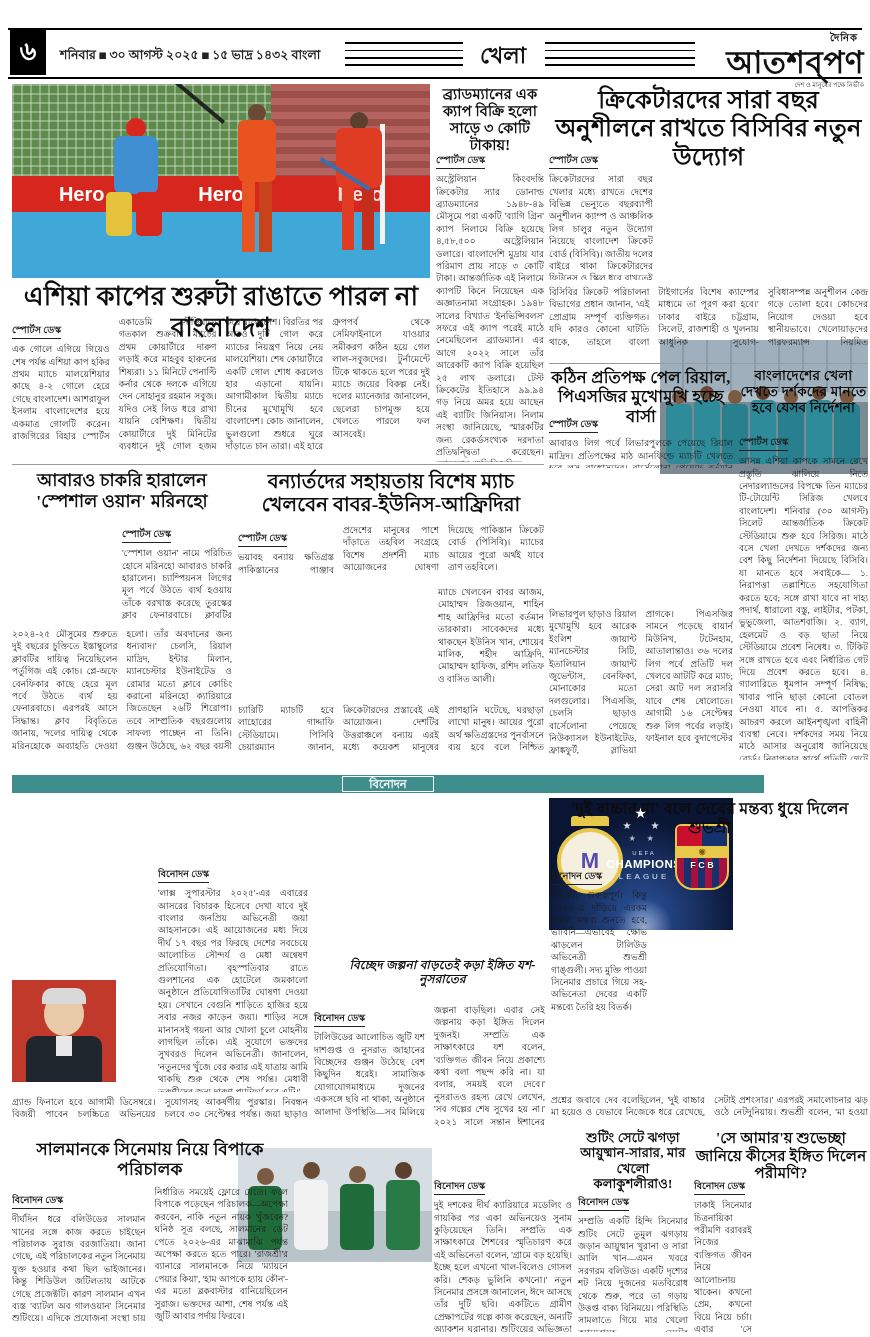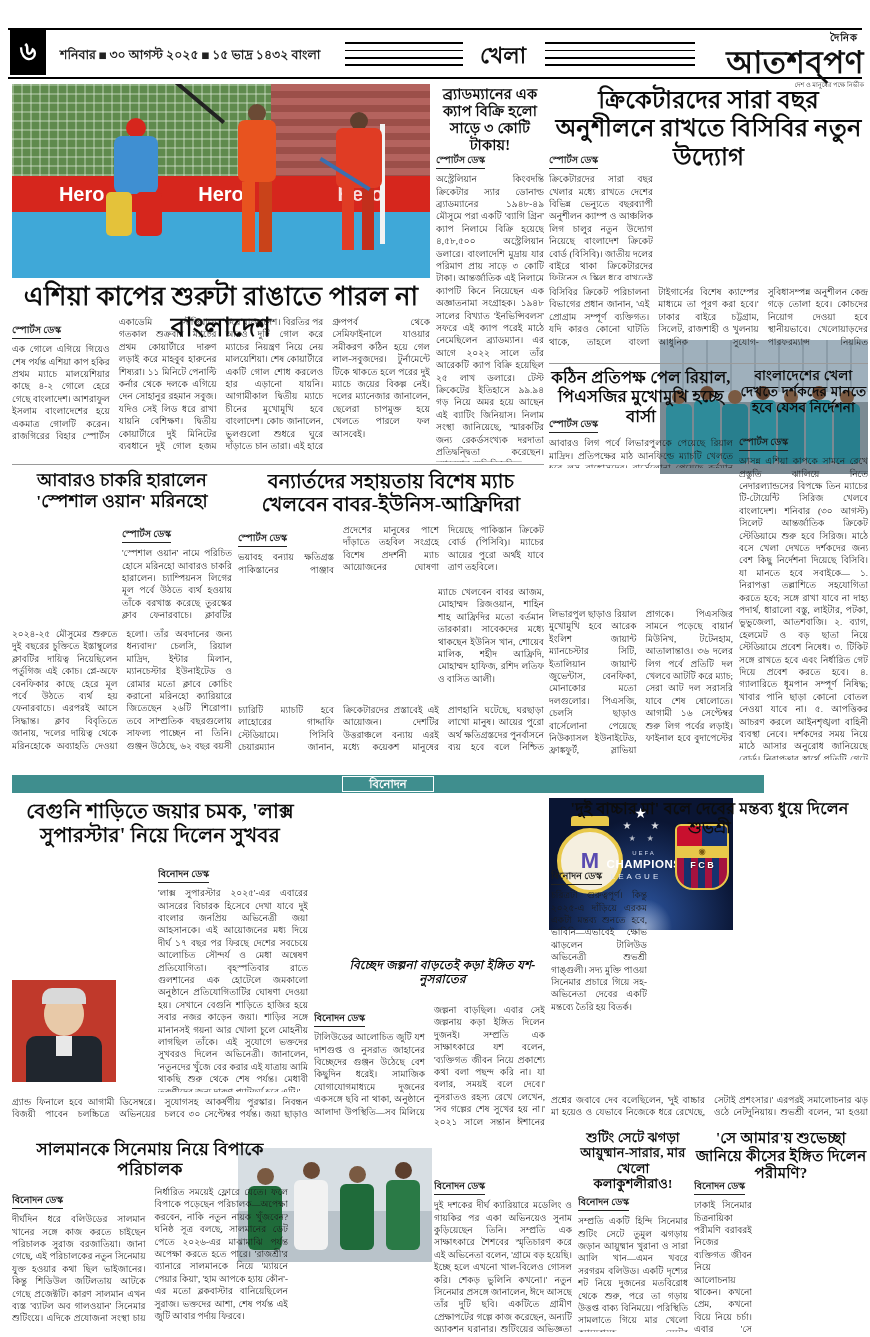--- a/index.html
+++ b/index.html
@@ -147,21 +147,21 @@
     <span class="star" style="left:74px;top:22px;font-size:10px;opacity:.85;">★</span>
     <span class="star" style="left:102px;top:22px;font-size:10px;opacity:.85;">★</span>
     <span class="star" style="left:80px;top:36px;font-size:8px;opacity:.7;">★</span>
     <span class="star" style="left:98px;top:36px;font-size:8px;opacity:.7;">★</span>
     <div class="figure" style="left:60px;top:52px;width:70px;text-align:center;color:#cdd6ea;font-size:6px;letter-spacing:2px;font-family:'Liberation Sans',sans-serif;">
       <span>UEFA</span>
     </div>
     <div class="figure" style="left:46px;top:60px;width:98px;text-align:center;color:#fff;font-weight:bold;font-size:11.5px;letter-spacing:.5px;font-family:'Liberation Sans',sans-serif;">
       <span>CHAMPIONS</span>
     </div>
-    <div class="figure" style="left:38px;top:74px;width:98px;text-align:center;color:#dfe6f5;font-size:8px;letter-spacing:3px;font-family:'Liberation Sans',sans-serif;">
+    <div class="figure" style="left:46px;top:74px;width:98px;text-align:center;color:#dfe6f5;font-size:8px;letter-spacing:3px;font-family:'Liberation Sans',sans-serif;">
       <span>LEAGUE</span>
     </div>
     <div class="figure" style="left:62px;top:96px;width:66px;height:66px;border-radius:50%;background:radial-gradient(rgba(255,255,255,.5),rgba(255,255,255,0) 60%);"></div>
 
     <div class="shield" style="left:126px;top:26px;width:50px;height:62px;border:2px solid #e8c84a;background:linear-gradient(90deg,#a5123f 0 14%,#16326e 14% 28%,#a5123f 28% 42%,#16326e 42% 56%,#a5123f 56% 70%,#16326e 70% 84%,#a5123f 84% 100%);">
       <div class="figure" style="left:0;top:0;width:100%;height:20px;background:linear-gradient(90deg,#c8102e 0 50%,#16326e 50% 100%);"></div>
       <div class="figure" style="left:0;top:20px;width:100%;height:12px;background:#e8c84a;display:flex;align-items:center;justify-content:center;">
         <span style="font-size:9px;color:#7a5a10;line-height:1;">◉</span>
       </div>
       <div class="figure" style="left:0;top:34px;width:100%;text-align:center;color:#fff;font-weight:bold;font-size:9px;font-family:'Liberation Sans',sans-serif;text-shadow:0 0 2px #000;">
@@ -222,21 +222,20 @@
   </div>
 
   <div class="abs bodytext" style="left:438px;top:586px;width:106px;height:114px;">ম্যাচে খেলবেন বাবর আজম, মোহাম্মদ রিজওয়ান, শাহিন শাহ আফ্রিদির মতো বর্তমান তারকারা। সাবেকদের মধ্যে থাকছেন ইউনিস খান, শোয়েব মালিক, শহীদ আফ্রিদি, মোহাম্মদ হাফিজ, রশিদ লতিফ ও বাসিত আলী।</div>
 
   <div class="abs bodytext col3" style="left:238px;top:704px;width:306px;height:56px;">চ্যারিটি ম্যাচটি হবে লাহোরের গাদ্দাফি স্টেডিয়ামে। পিসিবি চেয়ারম্যান জানান, ক্রিকেটারদের প্রস্তাবেই এই আয়োজন। দেশটির উত্তরাঞ্চলে বন্যায় এরই মধ্যে কয়েকশ মানুষের প্রাণহানি ঘটেছে, ঘরছাড়া লাখো মানুষ। আয়ের পুরো অর্থ ক্ষতিগ্রস্তদের পুনর্বাসনে ব্যয় হবে বলে নিশ্চিত করেছে বোর্ড। দর্শকদের টিকিট কেটে মাঠে আসার আহ্বান জানানো হয়েছে; কারণ প্রতিটি টিকিটই একেকটি সাহায্যের হাত।</div>
 
   <div class="abs entbar" style="left:12px;top:775px;width:752px;height:18px;">
     <span class="entbox">বিনোদন</span>
   </div>
 
-  <div class="abs headline" style="left:12px;top:800px;width:296px;font-size:20px;">বেগুনি শাড়িতে জয়ার চমক, 'লাক্স সুপারস্টার' নিয়ে দিলেন সুখবর</div>
 
   <div class="abs bodytext" style="left:158px;top:860px;width:150px;height:232px;">
     <span class="byline">বিনোদন ডেস্ক</span>
     <span>'লাক্স সুপারস্টার ২০২৫'-এর এবারের আসরের বিচারক হিসেবে দেখা যাবে দুই বাংলার জনপ্রিয় অভিনেত্রী জয়া আহসানকে। এই আয়োজনের মধ্য দিয়ে দীর্ঘ ১৭ বছর পর ফিরছে দেশের সবচেয়ে আলোচিত সৌন্দর্য ও মেধা অন্বেষণ প্রতিযোগিতা। বৃহস্পতিবার রাতে গুলশানের এক হোটেলে জমকালো অনুষ্ঠানে প্রতিযোগিতাটির ঘোষণা দেওয়া হয়। সেখানে বেগুনি শাড়িতে হাজির হয়ে সবার নজর কাড়েন জয়া। শাড়ির সঙ্গে মানানসই গয়না আর খোলা চুলে মোহনীয় লাগছিল তাঁকে। এই সুযোগে ভক্তদের সুখবরও দিলেন অভিনেত্রী। জানালেন, 'নতুনদের খুঁজে বের করার এই যাত্রায় আমি থাকছি শুরু থেকে শেষ পর্যন্ত। মেধাবী তরুণীদের জন্য দারুণ প্ল্যাটফর্ম হবে এটি।'</span>
   </div>
 
   <div class="abs bodytext col2" style="left:12px;top:1096px;width:296px;height:34px;">গ্র্যান্ড ফিনালে হবে আগামী ডিসেম্বরে। বিজয়ী পাবেন চলচ্চিত্রে অভিনয়ের সুযোগসহ আকর্ষণীয় পুরস্কার। নিবন্ধন চলবে ৩০ সেপ্টেম্বর পর্যন্ত। জয়া ছাড়াও বিচারক প্যানেলে থাকছেন আরও কয়েকজন তারকা, যাঁদের নাম পরে ঘোষণা করা হবে।</div>
 
   <div class="abs headline" style="left:327px;top:958px;width:231px;font-size:12px;font-style:italic;">বিচ্ছেদ জল্পনা বাড়তেই কড়া ইঙ্গিত যশ-নুসরাতের</div>
   <div class="abs bodytext col2" style="left:314px;top:1004px;width:231px;height:126px;">

